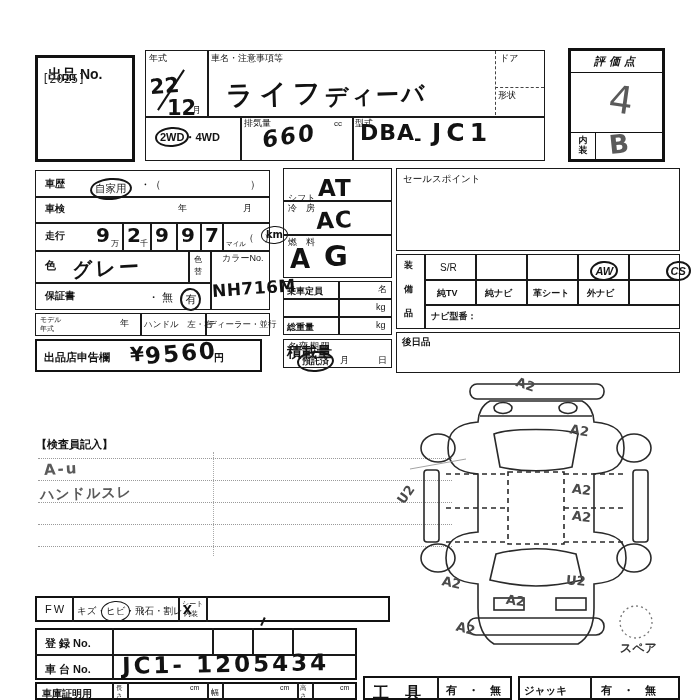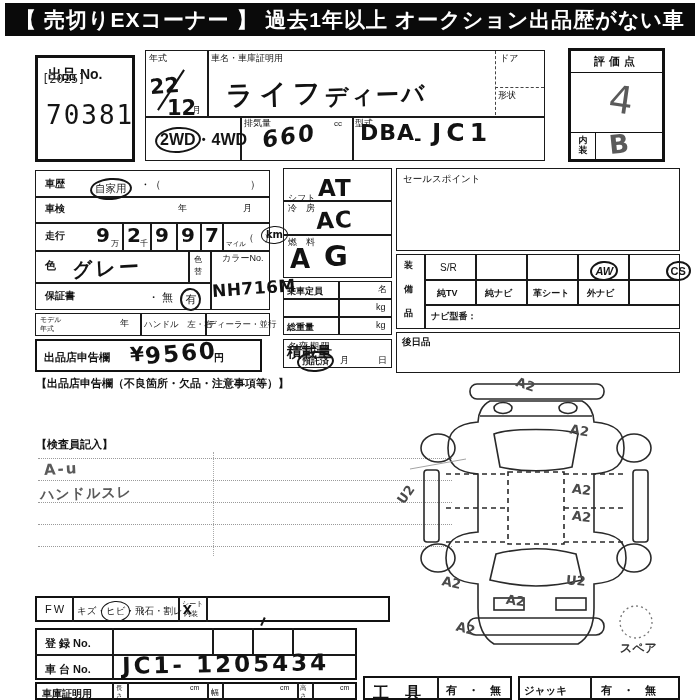--- a/index.html
+++ b/index.html
@@ -27,67 +27,65 @@
   .mk{position:absolute;font-family:"DejaVu Sans",sans-serif;font-weight:bold;color:#4a4a4a;font-size:13px;line-height:1;}
   .faint{position:absolute;border-top:1.5px dotted #9a9a9a;height:0;}
   .faintv{position:absolute;border-left:1px dotted #aaa;width:0;}
 </style>
 </head>
 <body>
 
 <div id="sheet">
 
   
-  <div class="banner">【 売切りEXコーナー 】 過去1年以上 オークション出品歴がない車両</div>
 
   
   <div class="abs b3" style="left:35px;top:55px;width:100px;height:107px;">
     <span class="abs" style="left:10px;top:8px;font-size:14px;font-weight:bold;">出品 No.</span>
     <span class="abs mono" style="left:4px;top:14px;font-size:12px;color:#2b2b2b;">[2025]</span>
-    <span class="abs mono" style="left:8px;top:42px;font-size:26px;letter-spacing:2px;">70381</span>
   </div>
 
   
   <div class="abs b15" style="left:145px;top:50px;width:400px;height:111px;"></div>
   <div class="vl" style="left:207px;top:50px;height:66px;"></div>
   <div class="hl" style="left:145px;top:116px;width:400px;"></div>
   <div class="vl" style="left:240px;top:116px;height:45px;"></div>
   <div class="vl" style="left:352px;top:116px;height:45px;"></div>
   <div class="vld" style="left:495px;top:51px;height:64px;"></div>
   <div class="hld" style="left:495px;top:87px;width:49px;"></div>
 
   <span class="abs lbl" style="left:149px;top:54px;">年式</span>
   <span class="abs hw" style="left:150px;top:76px;font-size:21px;transform:rotate(-5deg);">22</span>
   <div class="abs" style="left:170px;top:66px;width:2px;height:48px;background:#141414;transform:rotate(33deg);"></div>
   <span class="abs hw" style="left:167px;top:98px;font-size:21px;">12</span>
   <span class="abs" style="left:192px;top:104px;font-size:9px;">月</span>
 
-  <span class="abs lbl" style="left:211px;top:54px;">車名・車庫証明用</span>
+  <span class="abs lbl" style="left:211px;top:54px;">車名・注意事項等</span>
   <span class="abs hw" style="left:226px;top:80px;font-size:27px;letter-spacing:6px;transform:rotate(-2deg);z-index:5;">ライフ</span>
   <span class="abs hw" style="left:325px;top:84px;font-size:23px;letter-spacing:2px;transform:rotate(-2deg);z-index:5;">ディーバ</span>
 
   <span class="abs lbl" style="left:500px;top:54px;">ドア</span>
   <span class="abs lbl" style="left:498px;top:91px;">形状</span>
 
-  <span class="abs" style="left:160px;top:130px;font-size:16px;font-weight:bold;">
+  <span class="abs" style="left:160px;top:130px;font-size:11px;font-weight:bold;">
     <span class="ring">2WD</span><span>・</span><span>4WD</span>
   </span>
 
   <span class="abs lbl" style="left:244px;top:119px;">排気量</span>
   <span class="abs hw" style="left:262px;top:125px;font-size:23px;transform:rotate(-8deg) skewX(-8deg);letter-spacing:2px;">660</span>
   <span class="abs" style="left:334px;top:119px;font-size:8px;">cc</span>
 
   <span class="abs lbl" style="left:355px;top:119px;">型式</span>
   <span class="abs hw" style="left:360px;top:122px;font-size:22px;letter-spacing:1px;">DBA</span>
   <span class="abs hw" style="left:414px;top:130px;font-size:18px;">-</span>
   <span class="abs hw" style="left:432px;top:120px;font-size:25px;letter-spacing:5px;">JC1</span>
 
   
   <div class="abs b3" style="left:568px;top:48px;width:97px;height:114px;">
-    <div style="position:absolute;left:0;top:0;right:0;height:21px;border-bottom:1.5px solid #111;text-align:center;font-size:11px;font-weight:bold;letter-spacing:4px;line-height:21px;">評価点</div>
+    <div style="position:absolute;left:0;top:0;right:0;height:21px;border-bottom:1.5px solid #111;text-align:center;font-size:11px;font-weight:bold;letter-spacing:4px;line-height:21px;font-style:italic;">評価点</div>
     <span class="pencil" style="position:absolute;left:38px;top:30px;font-size:38px;font-weight:normal;transform:rotate(8deg);">4</span>
     <div style="position:absolute;left:0;bottom:0;right:0;height:26px;border-top:1.5px solid #111;">
       <div style="position:absolute;left:0;top:0;width:24px;height:100%;border-right:1.5px solid #111;font-size:9px;font-weight:bold;text-align:center;line-height:1.15;padding-top:2px;">
         <span>内</span><br>
         <span>装</span>
       </div>
       <span class="pencil" style="position:absolute;left:38px;top:-2px;font-size:26px;transform:rotate(-6deg);">B</span>
     </div>
   </div>
 
@@ -150,21 +148,20 @@
 
   
   <div class="abs b2" style="left:35px;top:339px;width:227px;height:33px;"></div>
   <span class="abs" style="left:44px;top:350px;font-size:11px;font-weight:bold;">出品店申告欄</span>
   <span class="abs hw" style="left:130px;top:344px;font-size:20px;transform:rotate(-4deg);">¥</span>
   <span class="abs hw" style="left:145px;top:342px;font-size:23px;letter-spacing:2px;transform:rotate(-5deg);">9560</span>
   <span class="abs" style="left:214px;top:351px;font-size:10px;font-weight:bold;">円</span>
   <span class="abs ring" style="left:229px;top:350px;font-size:9px;font-weight:bold;">預託済</span>
 
   
-  <span class="abs" style="left:36px;top:376px;font-size:11px;font-weight:bold;">【出品店申告欄（不良箇所・欠品・注意事項等）】</span>
 
   
   <div class="abs b15" style="left:283px;top:168px;width:109px;height:110px;"></div>
   <div class="hl" style="left:283px;top:200px;width:109px;"></div>
   <div class="hl" style="left:283px;top:234px;width:109px;"></div>
   <span class="abs lbl" style="left:288px;top:172px;margin-top:22px;">シフト</span>
   <span class="abs hw" style="left:318px;top:177px;font-size:23px;letter-spacing:1px;">AT</span>
   <span class="abs lbl" style="left:288px;top:204px;">冷　房</span>
   <span class="abs hw" style="left:316px;top:209px;font-size:23px;letter-spacing:1px;transform:rotate(-3deg);">AC</span>
   <span class="abs lbl" style="left:288px;top:238px;">燃　料</span>
@@ -199,21 +196,21 @@
   <div class="hl" style="left:424px;top:304px;width:256px;"></div>
   <div class="vl" style="left:475px;top:254px;height:50px;"></div>
   <div class="vl" style="left:526px;top:254px;height:50px;"></div>
   <div class="vl" style="left:577px;top:254px;height:50px;"></div>
   <div class="vl" style="left:628px;top:254px;height:50px;"></div>
   <span class="abs" style="left:404px;top:259px;font-size:9px;font-weight:bold;">装</span>
   <span class="abs" style="left:404px;top:283px;font-size:9px;font-weight:bold;">備</span>
   <span class="abs" style="left:404px;top:307px;font-size:9px;font-weight:bold;">品</span>
   <span class="abs" style="left:440px;top:262px;font-size:10px;">S/R</span>
   <span class="abs ring" style="left:491px;top:261px;font-size:11px;font-weight:bold;font-style:italic;">AW</span>
-  <span class="abs ring" style="left:544px;top:261px;font-size:11px;font-weight:bold;">CS</span>
+  <span class="abs ring" style="left:544px;top:261px;font-size:11px;font-weight:bold;font-style:italic;">CS</span>
   
   
   <span class="abs" style="left:437px;top:287px;font-size:9px;font-weight:bold;">純TV</span>
   <span class="abs" style="left:485px;top:287px;font-size:9px;font-weight:bold;">純ナビ</span>
   <span class="abs" style="left:533px;top:287px;font-size:9px;font-weight:bold;">革シート</span>
   <span class="abs" style="left:587px;top:287px;font-size:9px;font-weight:bold;">外ナビ</span>
   
   <span class="abs" style="left:431px;top:310px;font-size:9px;font-weight:bold;">ナビ型番：</span>
 
   <div class="abs b15" style="left:396px;top:332px;width:284px;height:41px;"></div>

